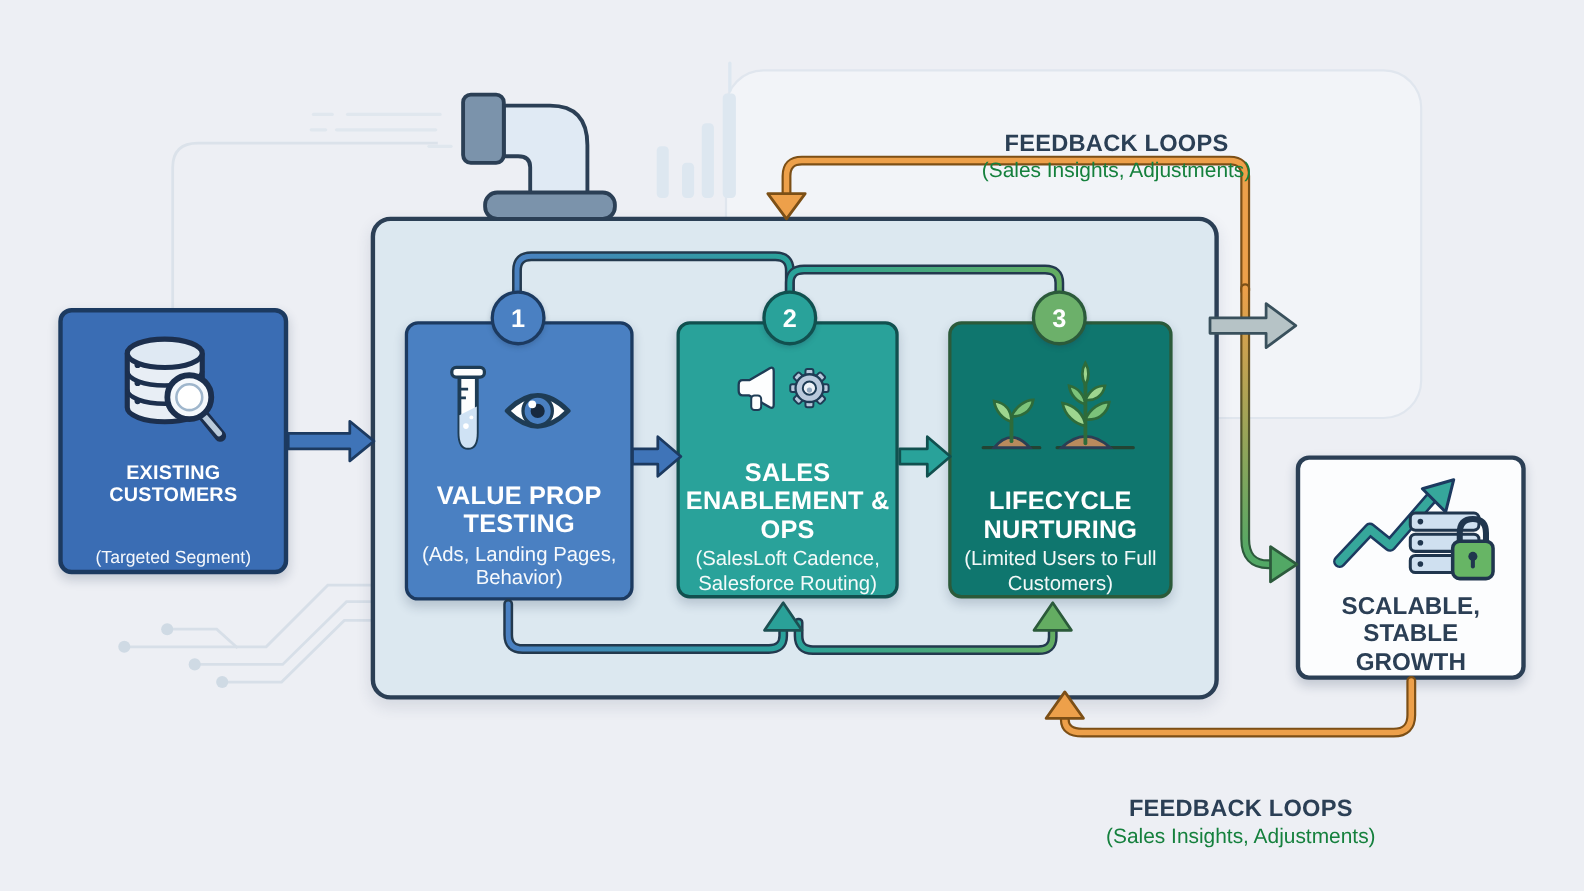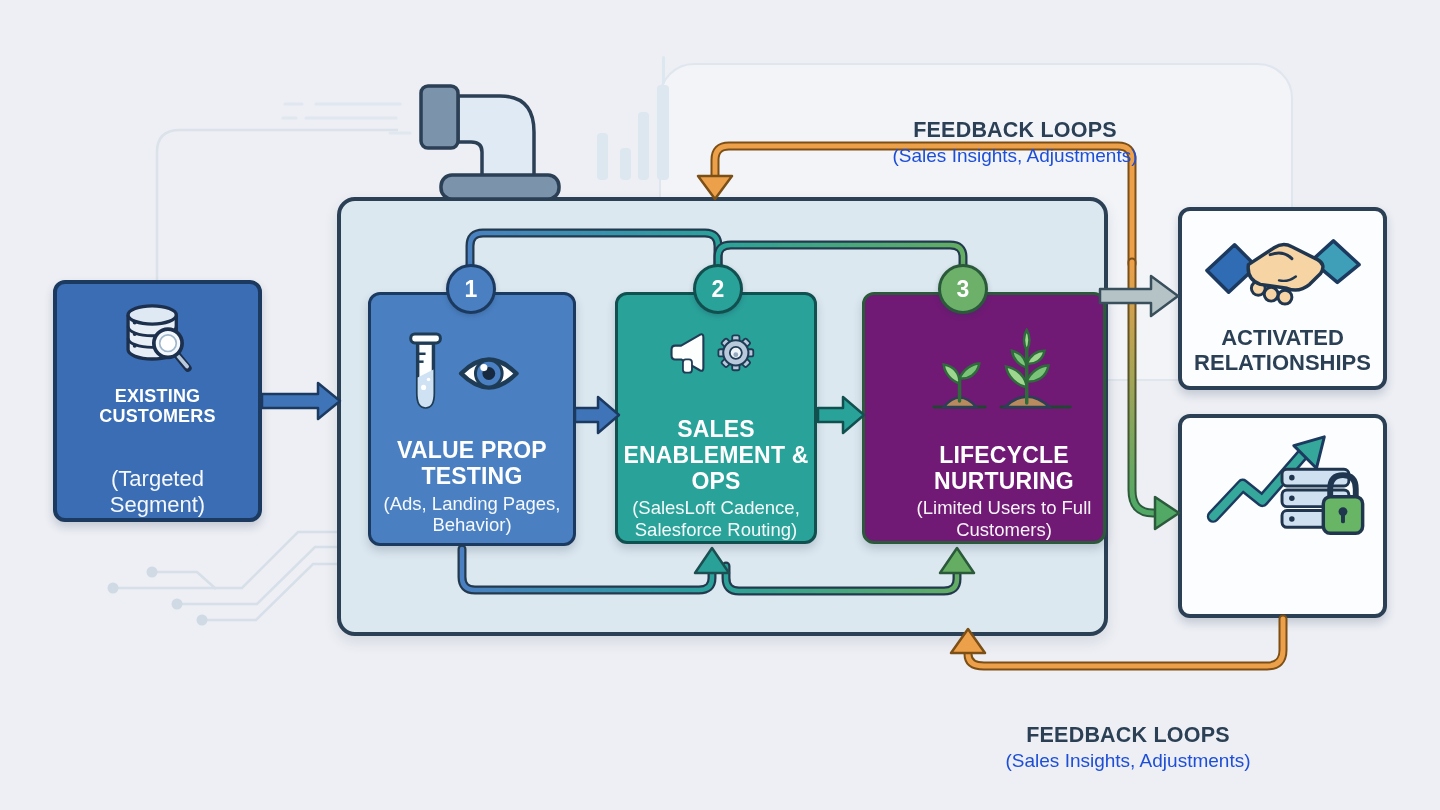--- a/index.html
+++ b/index.html
@@ -11,44 +11,44 @@
   
   .container-panel{position:absolute;left:337px;top:197px;width:763px;height:431px;
     background:#dce8f0;border:4px solid #2b3f55;border-radius:18px;
     box-shadow:0 6px 14px rgba(40,60,90,.12);}
   .box{position:absolute;display:flex;flex-direction:column;align-items:center;text-align:center;
     border-radius:12px;box-shadow:0 5px 10px rgba(30,50,80,.20);}
   .src-box{left:53px;top:280px;width:201px;height:234px;background:#3a6db4;border:4px solid #1c3a60;}
   .step-box{border-width:3.5px;border-style:solid;}
   .step1{left:368px;top:292px;width:202px;height:248px;background:#4a80c2;border-color:#1c3a60;}
   .step2{left:615px;top:292px;width:196px;height:246px;background:#29a29a;border-color:#11504f;}
-  .step3{left:862px;top:292px;width:198px;height:246px;background:#701a75;border-color:#2b5a3a;padding-left:40px;}
+  .step3{left:862px;top:292px;width:198px;height:246px;background:#0f766e;border-color:#2b5a3a;}
   .out-box{left:1178px;background:#fcfdfe;border:4px solid #2b3f55;}
   .out1{top:207px;width:201px;height:175px;}
   .out2{top:414px;width:201px;height:196px;}
 
   .box-h{font-weight:bold;color:#ffffff;font-size:23px;line-height:1.12;letter-spacing:.2px;
          width:188px;}
   .box-s{color:rgba(255,255,255,.95);font-size:18.5px;line-height:1.18;margin-top:3px;width:192px;}
   .src-box .box-h{font-size:18px;margin-top:6px;}
-  .src-box .box-s{font-size:22px;margin-top:40px;}
+  .src-box .box-s{font-size:16px;margin-top:40px;}
   .out-h{font-weight:bold;color:#2b3f55;font-size:22px;line-height:1.15;width:180px;margin-top:2px;}
 
   
   .badge{position:absolute;width:44px;height:44px;border-radius:50%;display:flex;align-items:center;
     justify-content:center;color:#fff;font-weight:bold;font-size:23px;z-index:60;
     border:3.5px solid #1c3a60;box-shadow:0 2px 5px rgba(30,50,80,.25);}
   .b1{left:446px;top:264px;background:#4a80c2;border-color:#1c3a60;}
   .b2{left:693px;top:264px;background:#29a29a;border-color:#11504f;}
   .b3{left:938px;top:264px;background:#6cb06a;border-color:#2b5a3a;}
 
   
   .txt{position:absolute;text-align:center;z-index:70;margin-top:44px;}
   .txt .lbl{font-weight:bold;color:#2b3f55;font-size:21.5px;letter-spacing:.2px;}
-  .txt .sub{color:#1d4ed8;font-size:19px;margin-top:2px;}
+  .txt .sub{color:#15803d;font-size:19px;margin-top:2px;}
   .fb-top{left:790px;top:74px;width:450px;}
   .fb-bottom{left:908px;top:679px;width:440px;}
   .sys-title{left:468px;top:644px;width:500px;}
   .sys-title .main{font-weight:bold;color:#2b3f55;font-size:28px;letter-spacing:.3px;}
   .sys-title .sub{color:#59637a;font-size:21px;margin-top:3px;}
 
   .z10{z-index:10;} .z20{z-index:20;} .z30{z-index:30;} .z40{z-index:40;}
 </style>
 </head>
 <body>
@@ -189,33 +189,20 @@
         <path d="M108,56 C112,46 122,40 130,40 C128,52 118,57 108,56 Z" fill="#7cc37a" stroke="#2e6b3a" stroke-width="2.5"></path>
         <path d="M108,42 C100,40 94,33 93,25 C102,27 107,34 108,42 Z" fill="#7cc37a" stroke="#2e6b3a" stroke-width="2.5"></path>
         <path d="M108,38 C112,29 119,25 126,25 C124,35 116,39 108,38 Z" fill="#9ed68f" stroke="#2e6b3a" stroke-width="2.5"></path>
         <path d="M108,25 C104,17 104,11 108,4 C112,11 112,17 108,25 Z" fill="#9ed68f" stroke="#2e6b3a" stroke-width="2.5"></path>
       </g>
     </svg>
     <div class="box-h" style="margin-top:22px">LIFECYCLE NURTURING</div>
     <div class="box-s">(Limited Users to Full Customers)</div>
   </div>
 
-  <div class="box out-box out1 z30">
-    <svg width="168" height="104" viewBox="0 0 170 105" style="margin-top:8px">
-      <polygon points="8,52 36,26 58,48 30,74" fill="#2f6cb3" stroke="#1c3a60" stroke-width="3.5" stroke-linejoin="round"></polygon>
-      <polygon points="162,46 136,22 114,42 140,64" fill="#3f9fb8" stroke="#1c3a60" stroke-width="3.5" stroke-linejoin="round"></polygon>
-      <circle cx="60" cy="70" r="7" fill="#f6d4a4" stroke="#20364e" stroke-width="3"></circle>
-      <circle cx="73" cy="76" r="7" fill="#f6d4a4" stroke="#20364e" stroke-width="3"></circle>
-      <circle cx="87" cy="79" r="7" fill="#f6d4a4" stroke="#20364e" stroke-width="3"></circle>
-      <path d="M50,46 L76,29 Q85,23 94,28 L120,41 Q129,46 123,55 L112,66 Q101,75 89,70 L62,66 Q48,61 50,46 Z" fill="#f6d4a4" stroke="#20364e" stroke-width="3.5" stroke-linejoin="round"></path>
-      <path d="M72,36 Q85,31 94,40" fill="none" stroke="#20364e" stroke-width="3" stroke-linecap="round"></path>
-      <path d="M98,58 Q90,64 81,62" fill="none" stroke="#20364e" stroke-width="2.5" stroke-linecap="round"></path>
-    </svg>
-    <div class="out-h">ACTIVATED RELATIONSHIPS</div>
-  </div>
 
   <div class="box out-box out2 z30">
     <svg width="168" height="118" viewBox="0 0 170 120" style="margin-top:8px">
       <path d="M14,92 L44,60 L64,76 L104,30" fill="none" stroke="#1c3a60" stroke-width="13" stroke-linecap="round" stroke-linejoin="round"></path>
       <path d="M14,92 L44,60 L64,76 L104,30" fill="none" stroke="#36a79b" stroke-width="8" stroke-linecap="round" stroke-linejoin="round"></path>
       <polygon points="96,20 127,11 119,43" fill="#36a79b" stroke="#1c3a60" stroke-width="3" stroke-linejoin="round"></polygon>
       <g>
         <rect x="84" y="44" width="68" height="17" rx="5" fill="#cfe0f0" stroke="#20364e" stroke-width="3"></rect>
         <rect x="84" y="65" width="68" height="17" rx="5" fill="#cfe0f0" stroke="#20364e" stroke-width="3"></rect>
         <rect x="84" y="86" width="68" height="17" rx="5" fill="#cfe0f0" stroke="#20364e" stroke-width="3"></rect>
@@ -223,20 +210,21 @@
         <circle cx="94" cy="73.5" r="2.8" fill="#20364e"></circle>
         <circle cx="94" cy="94.5" r="2.8" fill="#20364e"></circle>
       </g>
       <g>
         <path d="M133,74 V64 Q133,50 146,50 Q159,50 159,64 V74" fill="none" stroke="#20364e" stroke-width="6"></path>
         <rect x="126" y="72" width="40" height="37" rx="7" fill="#67b565" stroke="#20364e" stroke-width="3.5"></rect>
         <circle cx="146" cy="87" r="4.5" fill="#20364e"></circle>
         <rect x="144" y="88" width="4" height="11" rx="2" fill="#20364e"></rect>
       </g>
     </svg>
+    <div class="out-h">SCALABLE, STABLE GROWTH</div>
   </div>
 
   <svg class="layer z40" width="1440" height="810" viewBox="0 0 1440 810">
     <defs>
       <linearGradient id="gA" gradientUnits="userSpaceOnUse" x1="462" y1="0" x2="718" y2="0">
         <stop offset="0" stop-color="#4a80c2"></stop>
           <stop offset="1" stop-color="#29a29a"></stop>
       </linearGradient>
       <linearGradient id="gB" gradientUnits="userSpaceOnUse" x1="718" y1="0" x2="963" y2="0">
         <stop offset="0" stop-color="#29a29a"></stop>

